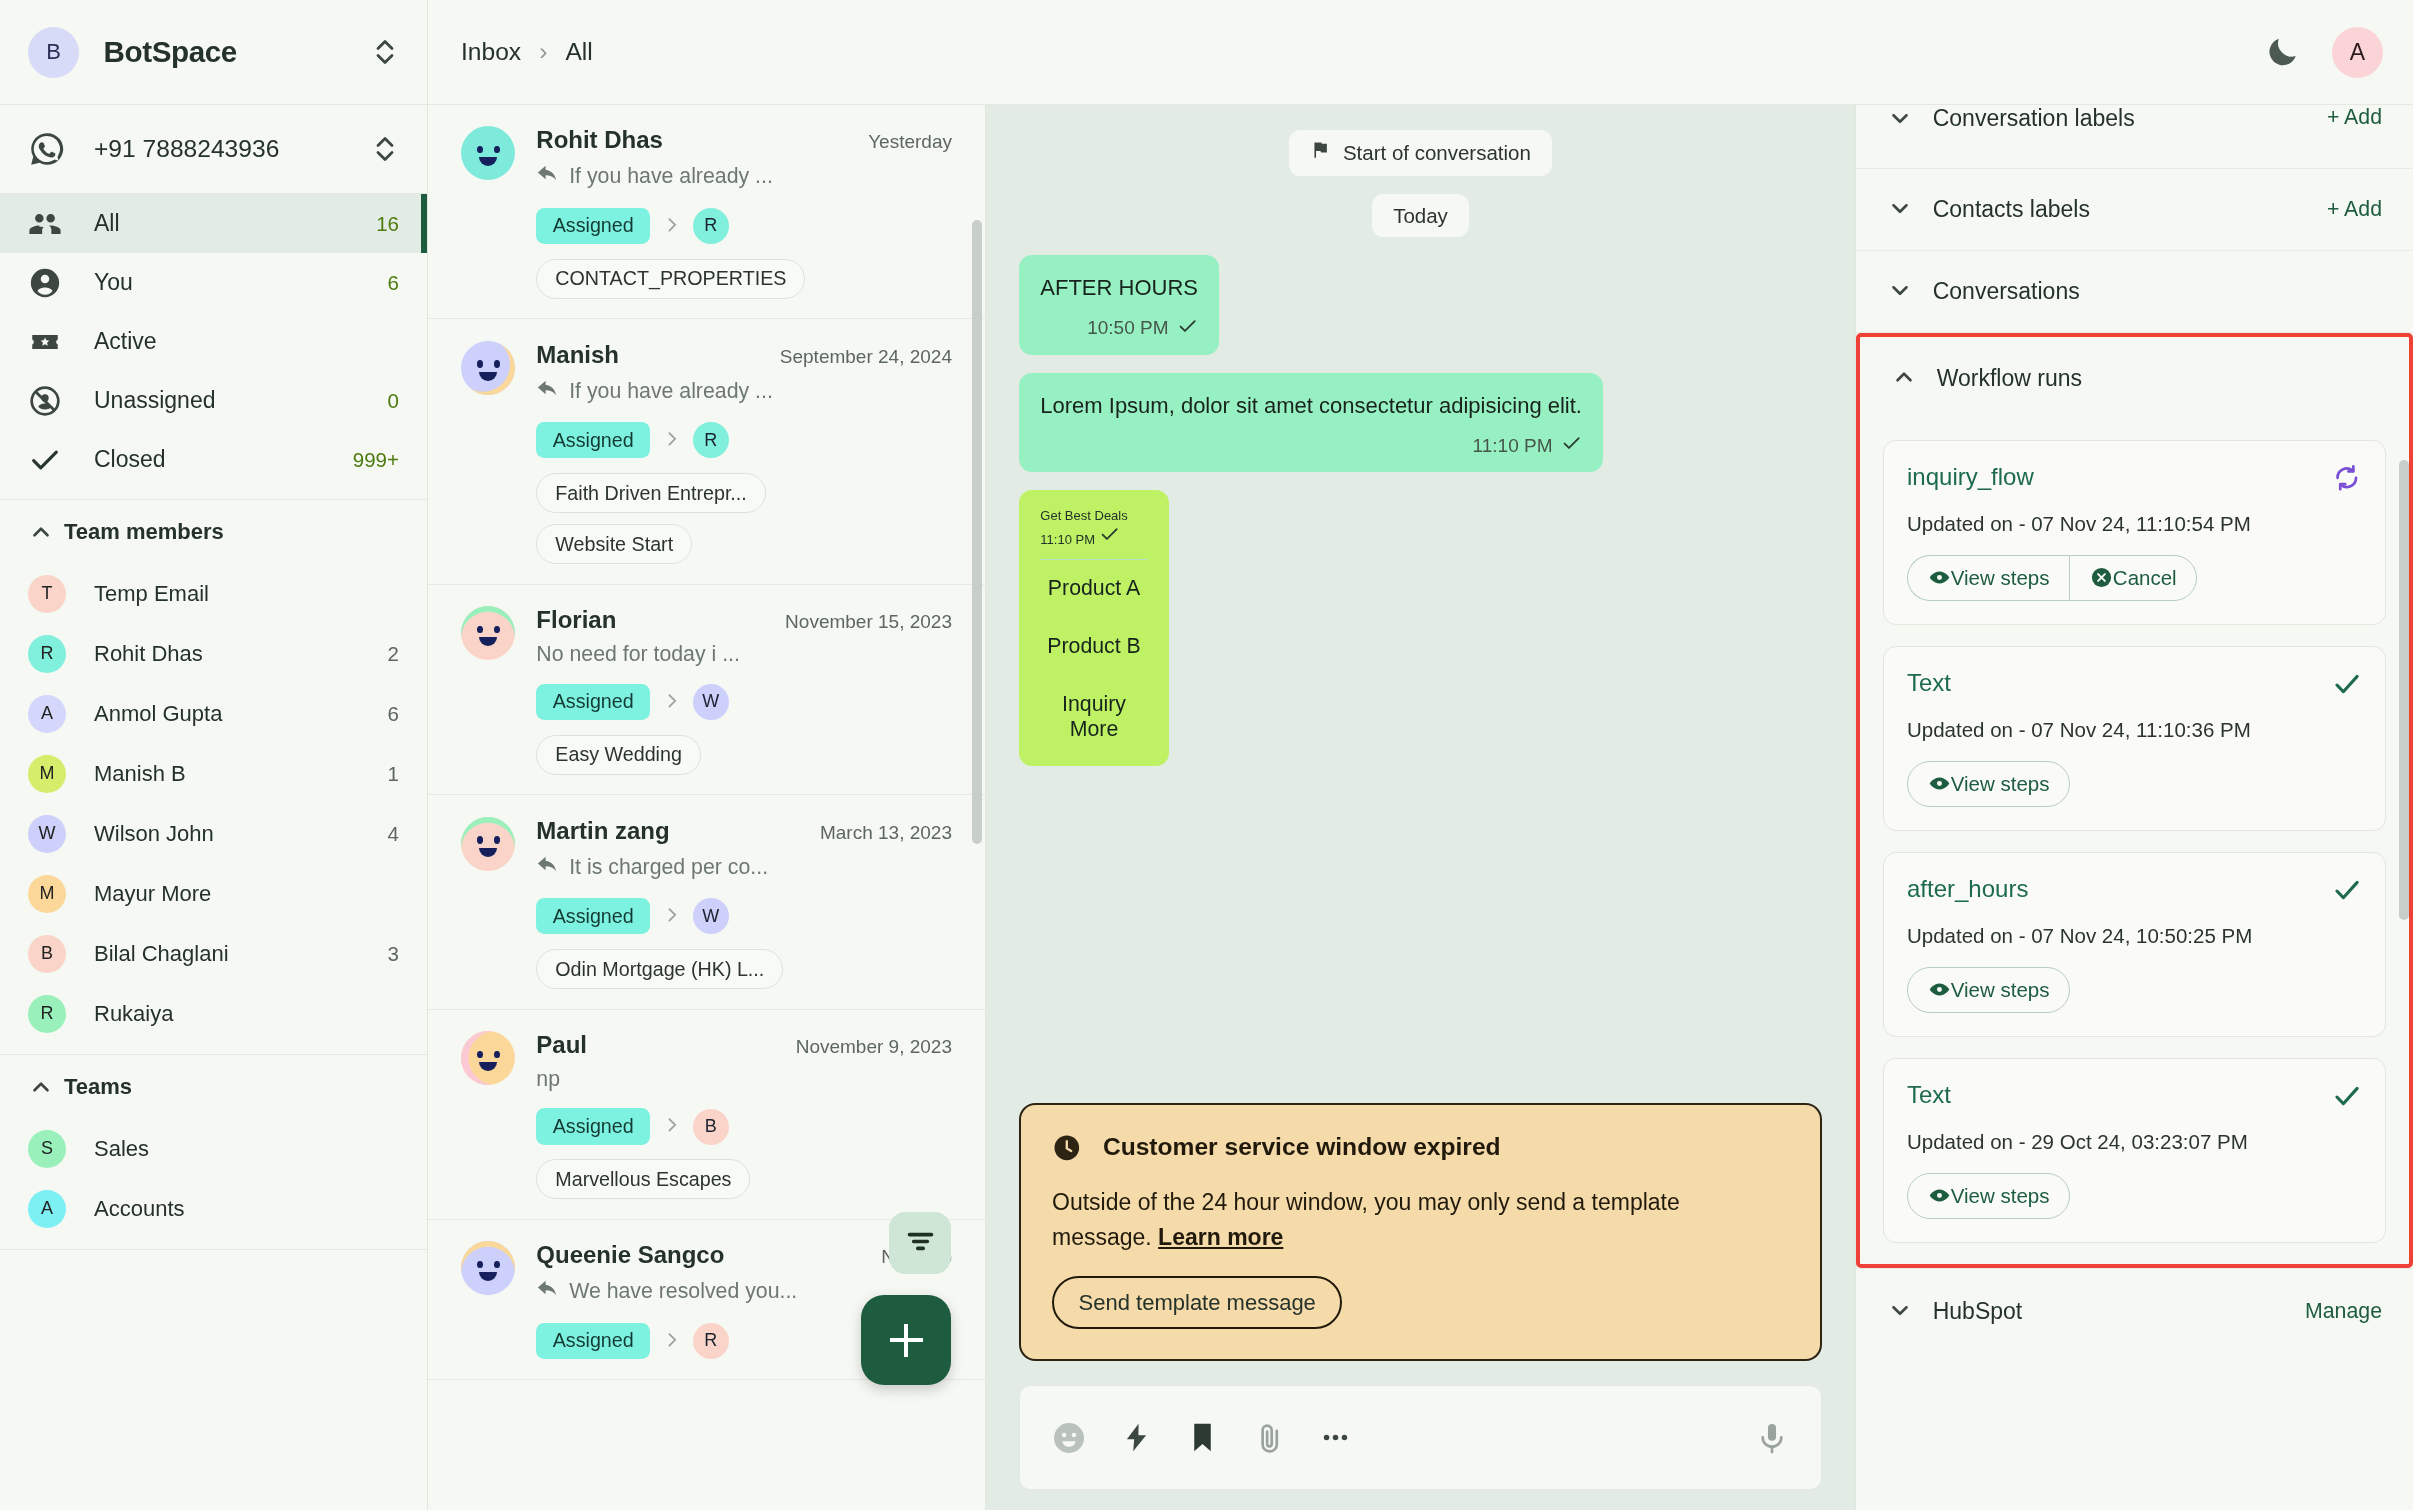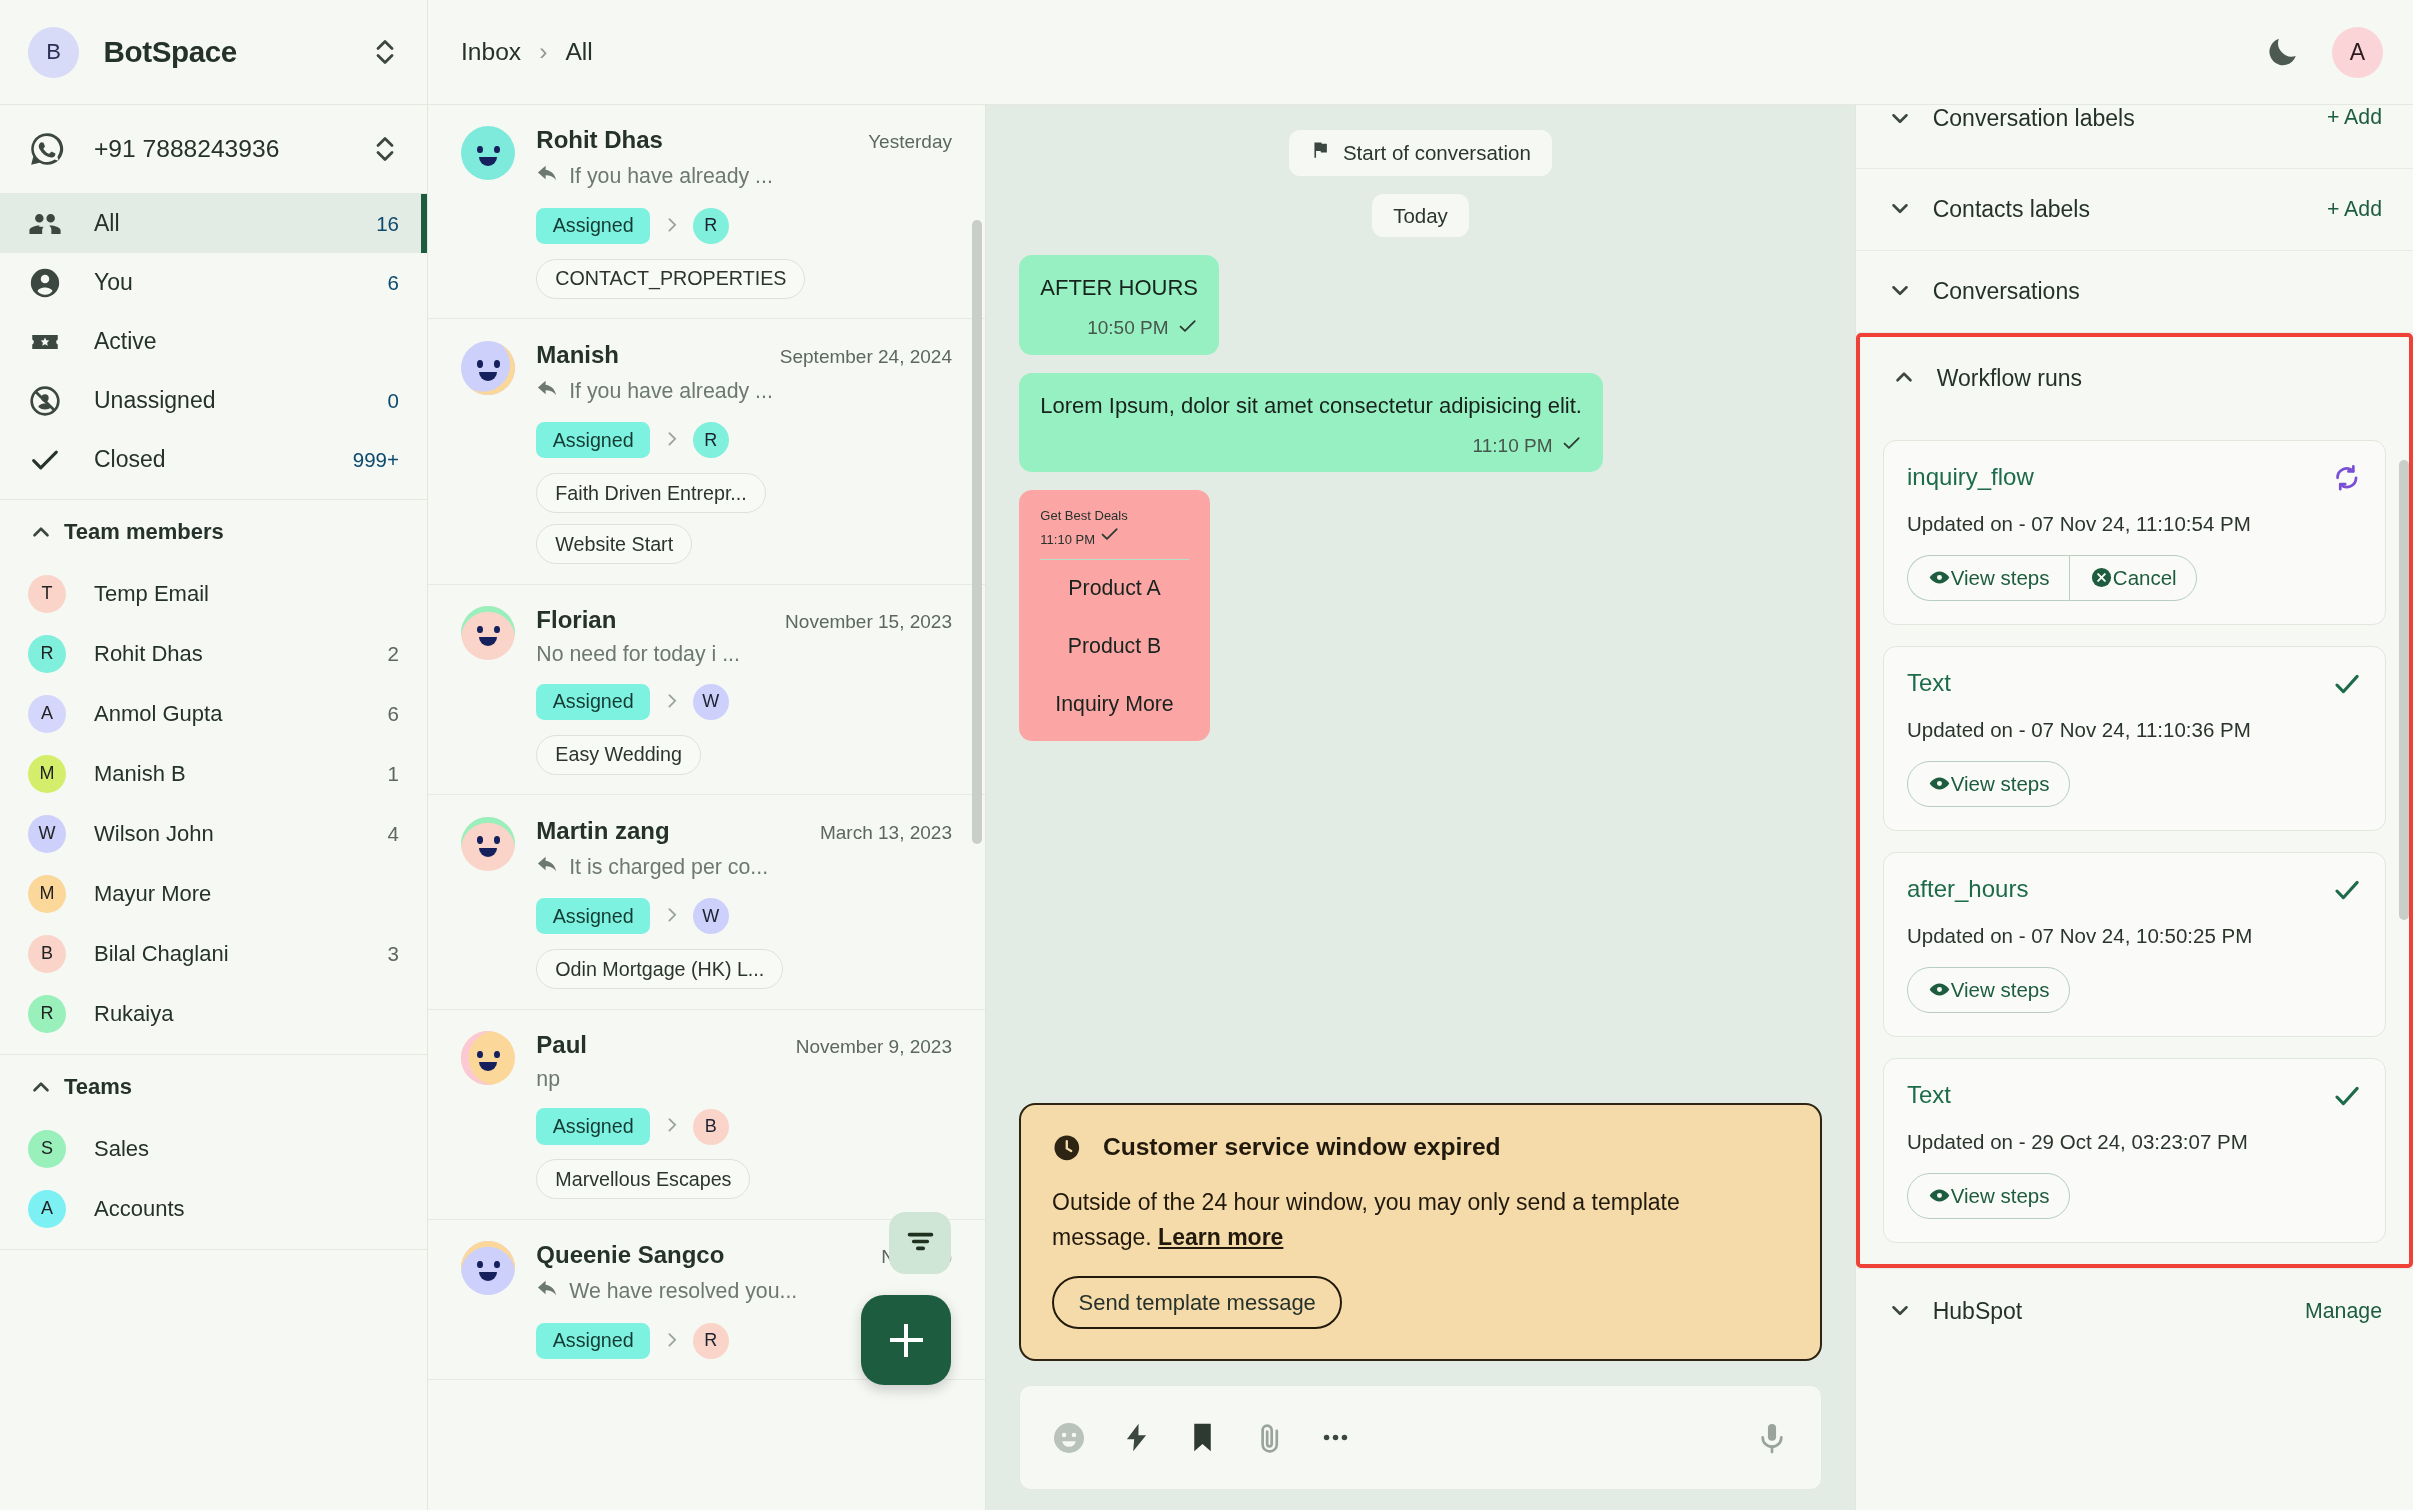--- a/index.html
+++ b/index.html
@@ -44,21 +44,21 @@
     height: 59px; display: flex; align-items: center;
     padding: 0 28px; position: relative; cursor: pointer;
   }
   .nav-item.active { background: #e3ece4; }
   .nav-item.active::after {
     content: ''; position: absolute; right: 0; top: 0; bottom: 0;
     width: 5.7px; background: #1d5c3e;
   }
   .nav-ico { width: 43px; flex: 0 0 43px; display: flex; align-items: center; color:#404a43;}
   .nav-label { font-size: 23px; margin-left: 23px; flex: 1; }
-  .nav-count { font-size: 20.5px; color: #0c4a6e; }
+  .nav-count { font-size: 20.5px; color: #4d7c0f; }
 
   .section-divider { border-top: 1.6px solid #e4e8e0; margin-top: 9.9px; }
   .group-head {
     height: 64px; display: flex; align-items: center; padding: 0 28px;
     font-size: 22px; font-weight: 700; cursor: pointer;
   }
   .group-head .caret { width: 36px; flex: 0 0 36px; display:flex; align-items:center;}
   .member-item {
     height: 60px; display: flex; align-items: center; padding: 0 28px; cursor: pointer;
   }
@@ -148,21 +148,21 @@
     background: #f6f8f4; border-radius: 11.5px; padding: 9.9px 21.3px;
     font-size: 20.5px; color: #2b352e; display: flex; align-items: center; gap: 11.5px;
   }
   .bubble {
     background: #97f0c2; border-radius: 13px; padding: 18px 21.3px 13px 21.3px;
     display: inline-block; max-width: 640px; margin-bottom: 18px;
   }
   .bubble .txt { font-size: 22px; line-height: 1.38; color: #17231c; }
   .bubble .meta { font-size: 19px; color: #47564c; text-align: right; margin-top: 11.5px; display:flex; align-items:center; justify-content:flex-end; gap: 8.2px;}
   .bubble.wide { max-width: 624px; }
-  .btn-bubble { background: #fca5a5; border-radius: 13px; padding: 18px 21.3px 8.2px 21.3px; width: 191px; }
+  .btn-bubble { background: #bef264; border-radius: 13px; padding: 18px 21.3px 8.2px 21.3px; width: 150px; }
   .btn-sep { border-top: 1.6px solid #b5dfc8; margin: 11.5px 0 0 0; }
   .btn-opt { text-align: center; font-size: 21.3px; padding: 16.4px 0; color: #17231c; cursor: pointer; }
 
   .warn-wrap { padding: 0 33px 0 33px; }
   .warn {
     background: #f6dbaa; border: 2.5px solid #2d2414; border-radius: 16.4px;
     padding: 28px 31px 29.6px 31px; max-width: 829px; margin: 0 auto;
   }
   .warn-title { display: flex; align-items: flex-start; gap: 21.3px; font-size: 24.6px; font-weight: 700; color: #211a0c; }
   .warn-body { font-size: 23px; line-height: 1.52; margin-top: 16.4px; color: #211a0c; max-width: 657px; }

